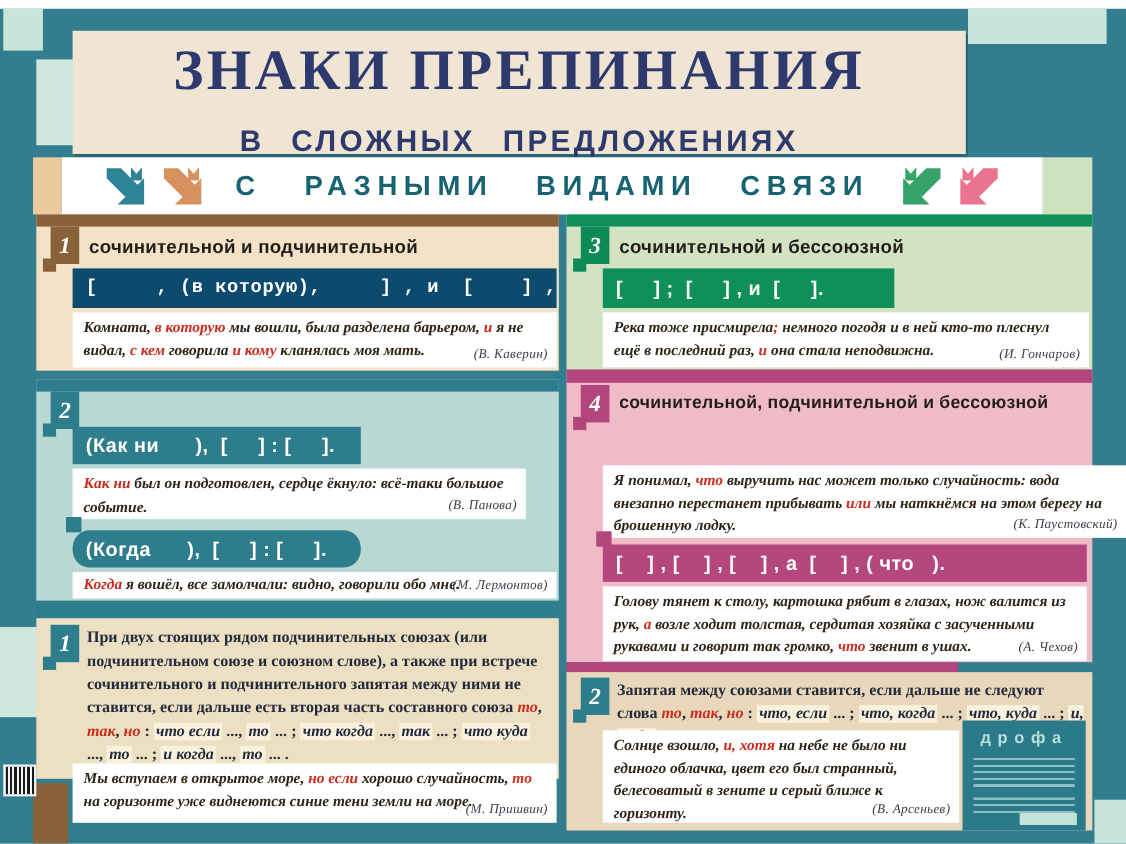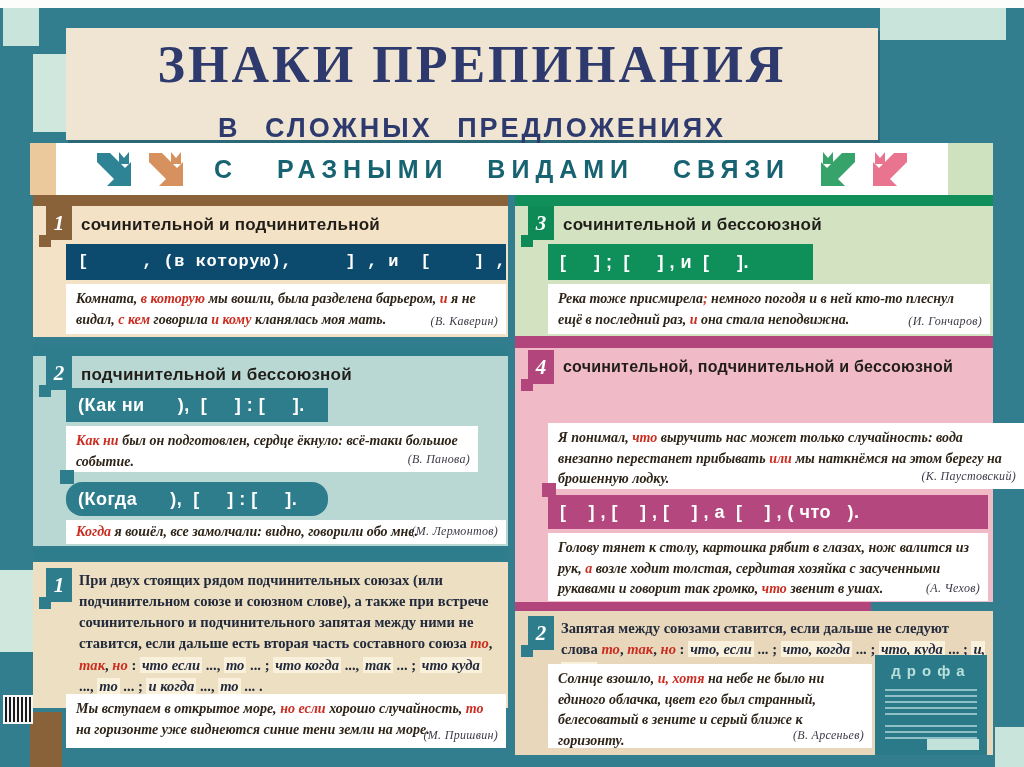--- a/index.html
+++ b/index.html
@@ -157,21 +157,20 @@
     <div class="abs scheme" style="left:33px;top:49px;width:440px;height:36px;line-height:36px;">[     , (в которую),     ] , и  [    ] , (с кем) и (кому).</div>
     <div class="abs ex" style="left:33px;top:89px;width:440px;height:50px;">
       <span><span>Комната, </span><span class="seg-red">в которую</span><span> мы вошли, была разделена барьером, </span><span class="seg-red">и</span><span> я не видал, </span><span class="seg-red">с кем</span><span> говорила </span><span class="seg-red">и кому</span><span> кланялась моя мать.</span></span>
       <span class="author">(В. Каверин)</span>
     </div>
   </div>
 
   <div class="abs section s2">
     <div class="abs topbar"></div>
     <div class="abs tag" style="--c:#2e7d8c;left:13px;top:11px;">2</div>
-    <div class="abs header" style="left:48px;top:20px;">подчинительной и бессоюзной</div>
     <div class="abs scheme" style="left:33px;top:43px;width:262px;height:34px;line-height:34px;">(Как ни      ),  [     ] : [     ].</div>
     <div class="abs ex" style="left:33px;top:81px;width:412px;height:46px;">
       <span><span class="seg-red">Как ни</span><span> был он подготовлен, сердце ёкнуло: всё-таки большое событие.</span></span>
       <span class="author">(В. Панова)</span>
     </div>
     <div class="abs conn" style="left:27px;top:125px;"></div>
     <div class="abs scheme" style="left:33px;top:137px;width:262px;height:34px;line-height:34px;border-radius:16px;">(Когда      ),  [     ] : [     ].</div>
     <div class="abs ex" style="left:33px;top:175px;width:440px;height:24px;padding-top:2px;">
       <span><span class="seg-red">Когда</span><span> я вошёл, все замолчали: видно, говорили обо мне.</span></span>
       <span class="author">(М. Лермонтов)</span>

